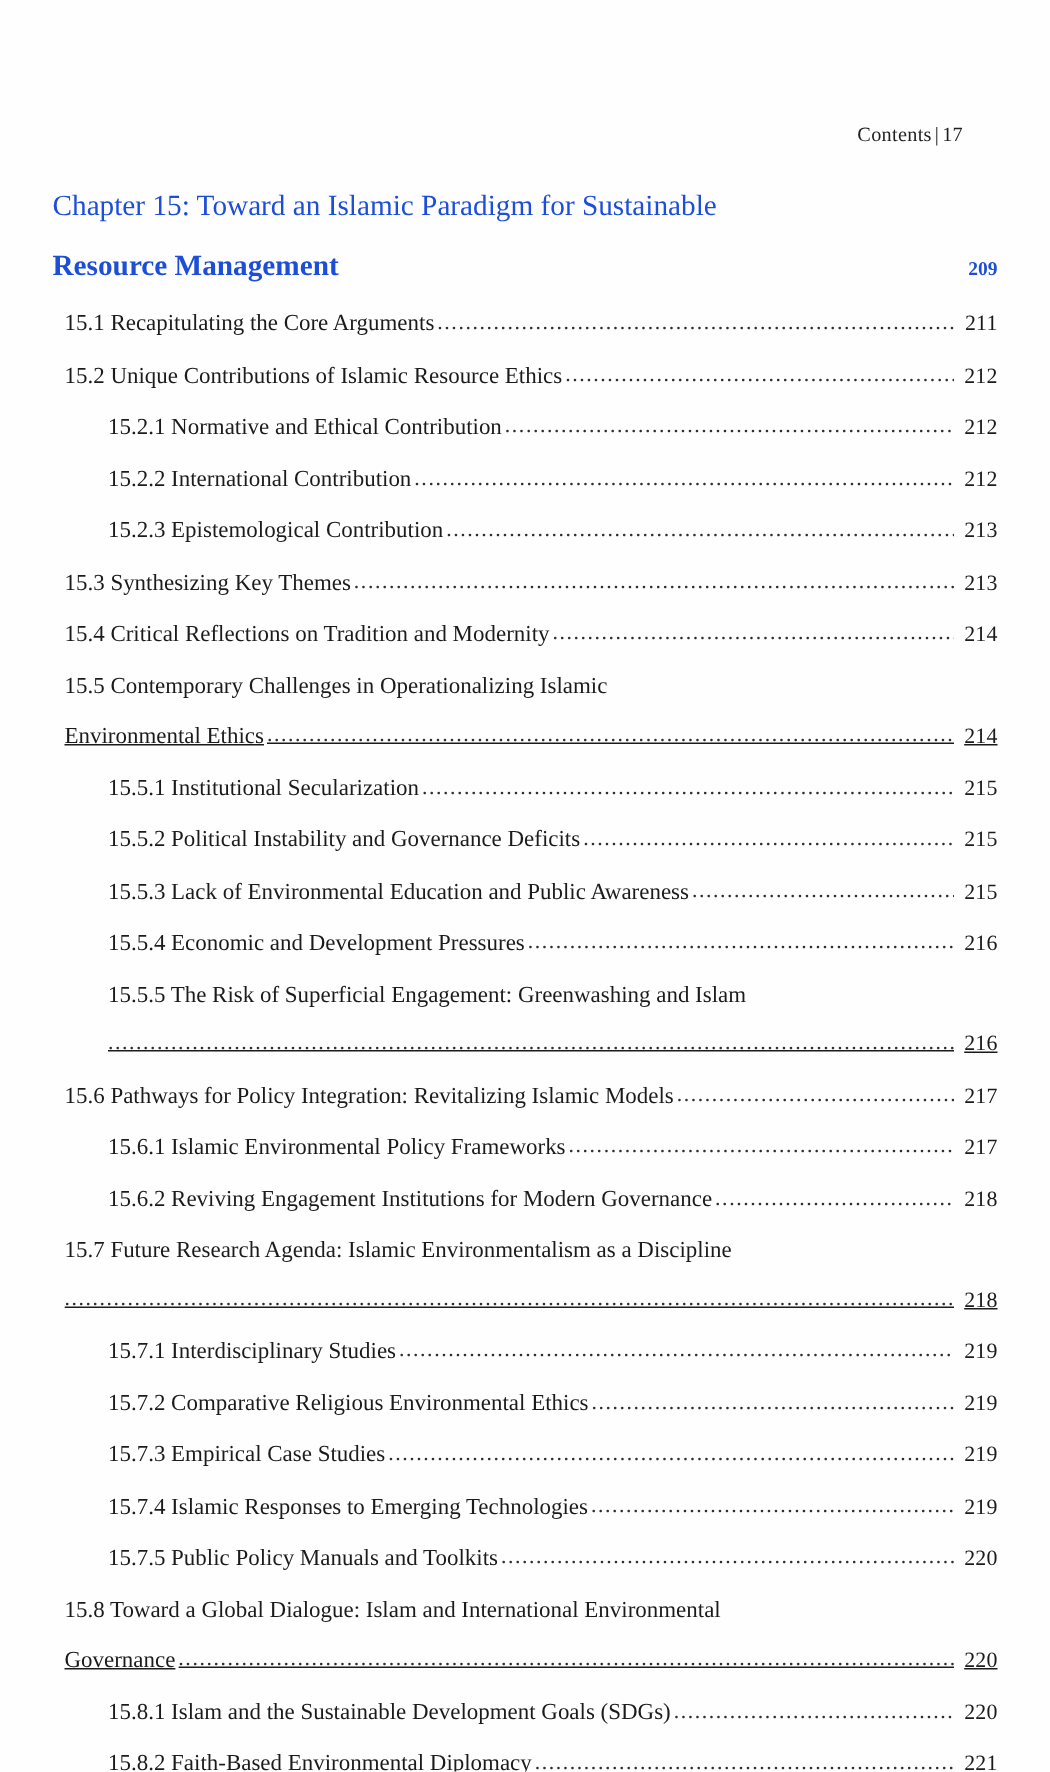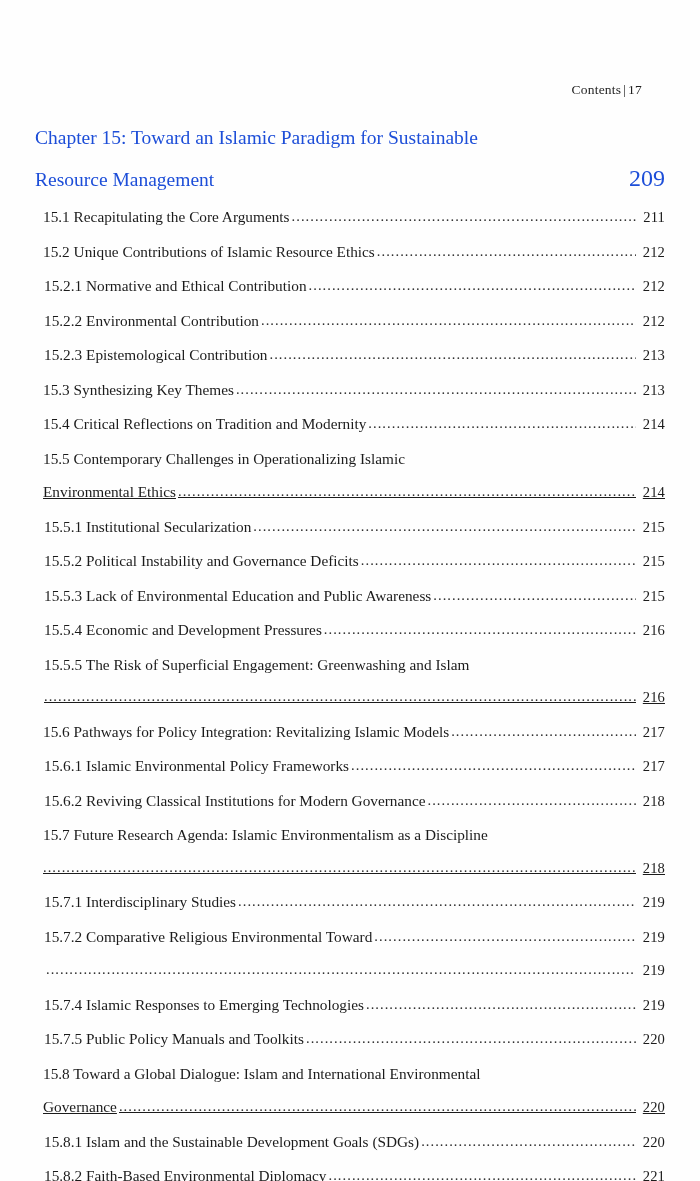--- a/index.html
+++ b/index.html
@@ -55,34 +55,35 @@
     padding-right: 35px;
   }
   .chapter-heading .line1 {
     display: block;
     white-space: nowrap;
   }
   .chapter-heading .line2 {
     display: flex;
     align-items: baseline;
     white-space: nowrap;
+    font-weight: bold;
   }
   .chapter-heading .lead {
     flex: 1 1 auto;
     overflow: hidden;
     white-space: nowrap;
     margin: 0 3px 0 0;
     letter-spacing: 1.1px;
     font-size: 18px;
     color: #2a2a2a;
     transform: translateY(-1px);
   }
   .chapter-heading .pg {
     flex: 0 0 auto;
-    font-size: 24px;
+    font-size: 13px;
     min-width: 34px;
     text-align: right;
   }
 
   
   .entry {
     display: flex;
     align-items: baseline;
     white-space: nowrap;
     font-size: 15.3px;
@@ -107,21 +108,21 @@
   .entry .pg {
     flex: 0 0 auto;
     min-width: 27px;
     text-align: right;
     font-size: 14.6px;
     letter-spacing: 0.1px;
   }
 
   
   .lvl1 { padding-left: 43px; }
-  .lvl2 { padding-left: 44px; }
+  .lvl2 { padding-left: 72px; }
 
   
   .entry.wrap-head {
     display: block;
     white-space: nowrap;
   }
   .entry.wrap-head .label {
     display: inline;
   }
 
@@ -165,21 +166,21 @@
           <span class="label">15.2 Unique Contributions of Islamic Resource Ethics</span>
           <span class="lead">.......................................................................................................................................................................................................</span>
           <span class="pg">212</span>
         </div>
         <div class="entry lvl2">
           <span class="label">15.2.1 Normative and Ethical Contribution</span>
           <span class="lead">.......................................................................................................................................................................................................</span>
           <span class="pg">212</span>
         </div>
         <div class="entry lvl2">
-          <span class="label">15.2.2 Environmental Contribution</span>
+          <span class="label">15.2.2 International Contribution</span>
           <span class="lead">.......................................................................................................................................................................................................</span>
           <span class="pg">212</span>
         </div>
         <div class="entry lvl2">
           <span class="label">15.2.3 Epistemological Contribution</span>
           <span class="lead">.......................................................................................................................................................................................................</span>
           <span class="pg">213</span>
         </div>
         <div class="entry lvl1">
           <span class="label">15.3 Synthesizing Key Themes</span>
@@ -226,40 +227,41 @@
           <span class="label">15.6 Pathways for Policy Integration: Revitalizing Islamic Models</span>
           <span class="lead">.......................................................................................................................................................................................................</span>
           <span class="pg">217</span>
         </div>
         <div class="entry lvl2">
           <span class="label">15.6.1 Islamic Environmental Policy Frameworks</span>
           <span class="lead">.......................................................................................................................................................................................................</span>
           <span class="pg">217</span>
         </div>
         <div class="entry lvl2">
-          <span class="label">15.6.2 Reviving Classical Institutions for Modern Governance</span>
+          <span class="label">15.6.2 Reviving Engagement Institutions for Modern Governance</span>
           <span class="lead">.......................................................................................................................................................................................................</span>
           <span class="pg">218</span>
         </div>
         <div class="entry wrap-head lvl1"><span class="label">15.7 Future Research Agenda: Islamic Environmentalism as a Discipline</span></div>
         <div class="entry wrap-tail lvl1 leader-only">
           <span class="lead">.......................................................................................................................................................................................................</span>
           <span class="pg">218</span>
         </div>
         <div class="entry lvl2">
           <span class="label">15.7.1 Interdisciplinary Studies</span>
           <span class="lead">.......................................................................................................................................................................................................</span>
           <span class="pg">219</span>
         </div>
         <div class="entry lvl2">
-          <span class="label">15.7.2 Comparative Religious Environmental Toward</span>
-          <span class="lead">.......................................................................................................................................................................................................</span>
-          <span class="pg">219</span>
-        </div>
-        <div class="entry lvl2">
+          <span class="label">15.7.2 Comparative Religious Environmental Ethics</span>
+          <span class="lead">.......................................................................................................................................................................................................</span>
+          <span class="pg">219</span>
+        </div>
+        <div class="entry lvl2">
+          <span class="label">15.7.3 Empirical Case Studies</span>
           <span class="lead">.......................................................................................................................................................................................................</span>
           <span class="pg">219</span>
         </div>
         <div class="entry lvl2">
           <span class="label">15.7.4 Islamic Responses to Emerging Technologies</span>
           <span class="lead">.......................................................................................................................................................................................................</span>
           <span class="pg">219</span>
         </div>
         <div class="entry lvl2">
           <span class="label">15.7.5 Public Policy Manuals and Toolkits</span>

